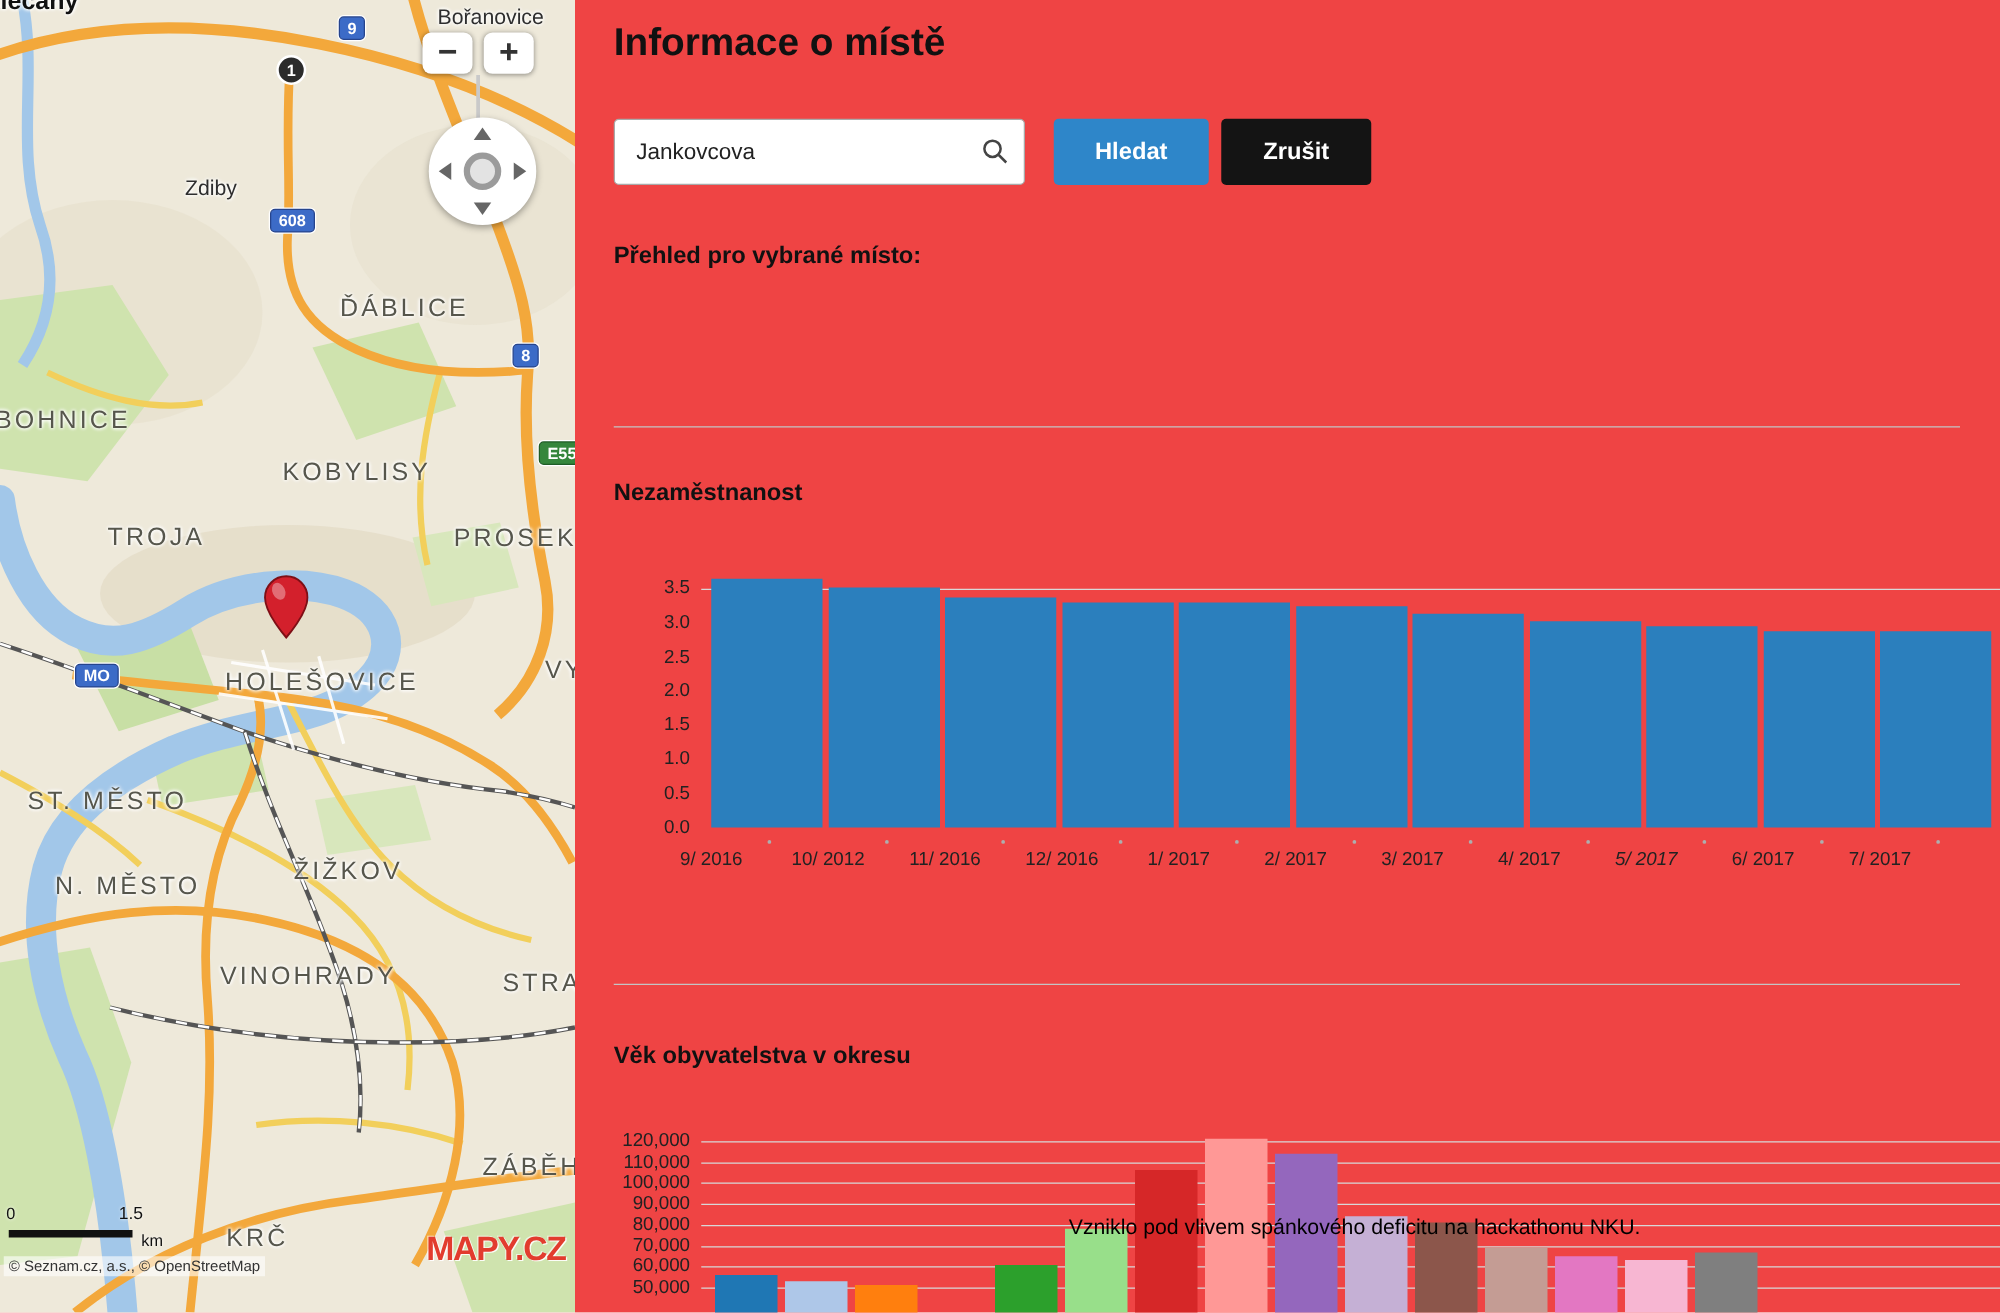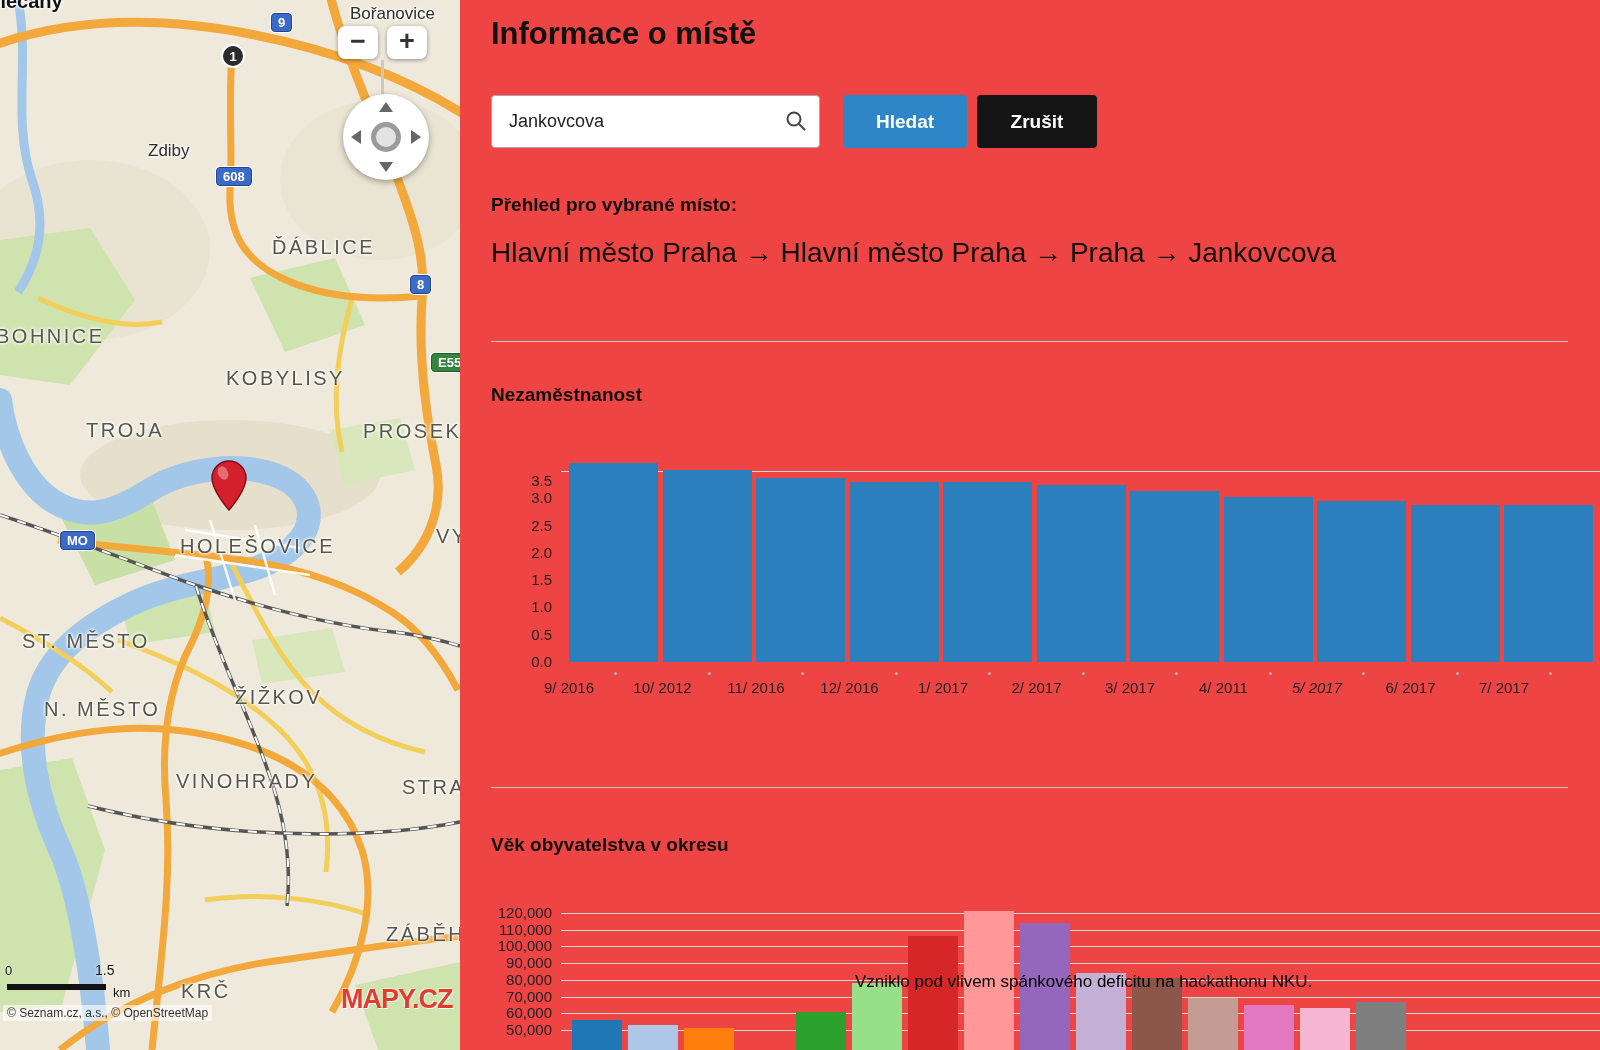--- a/index.html
+++ b/index.html
@@ -187,35 +187,34 @@
         <svg class="search-icon" width="22" height="22" viewBox="0 0 22 22">
           <circle cx="9" cy="9" r="6.5" stroke="#444" stroke-width="2" fill="none"></circle>
           <line x1="14" y1="14" x2="20" y2="20" stroke="#444" stroke-width="2"></line>
         </svg>
       </div>
       <button class="btn btn-primary" id="btn-primary" style="background: rgb(46, 134, 201);">Hledat</button>
       <button class="btn btn-dark" id="btn-dark" style="background: rgb(20, 20, 20);">Zrušit</button>
     </div>
 
     <div class="overview-label">Přehled pro vybrané místo:</div>
-    <div class="breadcrumb">Hlavní město Praha → Hlavní město Praha → Praha → Jankovcova</div>
 
     <hr class="hr hr1">
 
     <h2 class="section-title s1">Nezaměstnanost</h2>
     <div id="chart1" class="chart">
         <div class="gridline" style="top: 15.9px;"></div>
         <div class="ytick" style="top: 198px;">0.0</div>
         <div class="ytick" style="top: 170.7px;">0.5</div>
         <div class="ytick" style="top: 143.4px;">1.0</div>
         <div class="ytick" style="top: 116.1px;">1.5</div>
         <div class="ytick" style="top: 88.8px;">2.0</div>
         <div class="ytick" style="top: 61.5px;">2.5</div>
         <div class="ytick" style="top: 34.2px;">3.0</div>
-        <div class="ytick" style="top: 17px;">3.5</div>
+        <div class="ytick" style="top: 6px;">3.5</div>
         <div class="bar" style="left: 78px; width: 89px; top: 7.71px; height: 199.29px; background: rgb(43, 127, 189);"></div>
         <div class="bar" style="left: 171.5px; width: 89px; top: 14.808px; height: 192.192px; background: rgb(43, 127, 189);"></div>
         <div class="bar" style="left: 265px; width: 89px; top: 22.998px; height: 184.002px; background: rgb(43, 127, 189);"></div>
         <div class="bar" style="left: 358.5px; width: 89px; top: 26.82px; height: 180.18px; background: rgb(43, 127, 189);"></div>
         <div class="bar" style="left: 452px; width: 89px; top: 26.82px; height: 180.18px; background: rgb(43, 127, 189);"></div>
         <div class="bar" style="left: 545.5px; width: 89px; top: 30.096px; height: 176.904px; background: rgb(43, 127, 189);"></div>
         <div class="bar" style="left: 639px; width: 89px; top: 35.556px; height: 171.444px; background: rgb(43, 127, 189);"></div>
         <div class="bar" style="left: 732.5px; width: 89px; top: 41.562px; height: 165.438px; background: rgb(43, 127, 189);"></div>
         <div class="bar" style="left: 826px; width: 89px; top: 45.93px; height: 161.07px; background: rgb(43, 127, 189);"></div>
         <div class="bar" style="left: 919.5px; width: 89px; top: 50.298px; height: 156.702px; background: rgb(43, 127, 189);"></div>
@@ -227,21 +226,21 @@
         <div class="xlabel" style="left: 218.25px; width: 93.5px; top: 224px;">11/ 2016</div>
         <div class="tickdot" style="left: 310.25px; top: 217px;"></div>
         <div class="xlabel" style="left: 311.75px; width: 93.5px; top: 224px;">12/ 2016</div>
         <div class="tickdot" style="left: 403.75px; top: 217px;"></div>
         <div class="xlabel" style="left: 405.25px; width: 93.5px; top: 224px;">1/ 2017</div>
         <div class="tickdot" style="left: 497.25px; top: 217px;"></div>
         <div class="xlabel" style="left: 498.75px; width: 93.5px; top: 224px;">2/ 2017</div>
         <div class="tickdot" style="left: 590.75px; top: 217px;"></div>
         <div class="xlabel" style="left: 592.25px; width: 93.5px; top: 224px;">3/ 2017</div>
         <div class="tickdot" style="left: 684.25px; top: 217px;"></div>
-        <div class="xlabel" style="left: 685.75px; width: 93.5px; top: 224px;">4/ 2011</div>
+        <div class="xlabel" style="left: 685.75px; width: 93.5px; top: 224px;">4/ 2017</div>
         <div class="tickdot" style="left: 777.75px; top: 217px;"></div>
         <div class="xlabel" style="left: 779.25px; width: 93.5px; top: 224px; font-style: italic;">5/ 2017</div>
         <div class="tickdot" style="left: 871.25px; top: 217px;"></div>
         <div class="xlabel" style="left: 872.75px; width: 93.5px; top: 224px;">6/ 2017</div>
         <div class="tickdot" style="left: 964.75px; top: 217px;"></div>
         <div class="xlabel" style="left: 966.25px; width: 93.5px; top: 224px;">7/ 2017</div>
         <div class="tickdot" style="left: 1058.25px; top: 217px;"></div>
       </div>
 
     <hr class="hr hr2">

